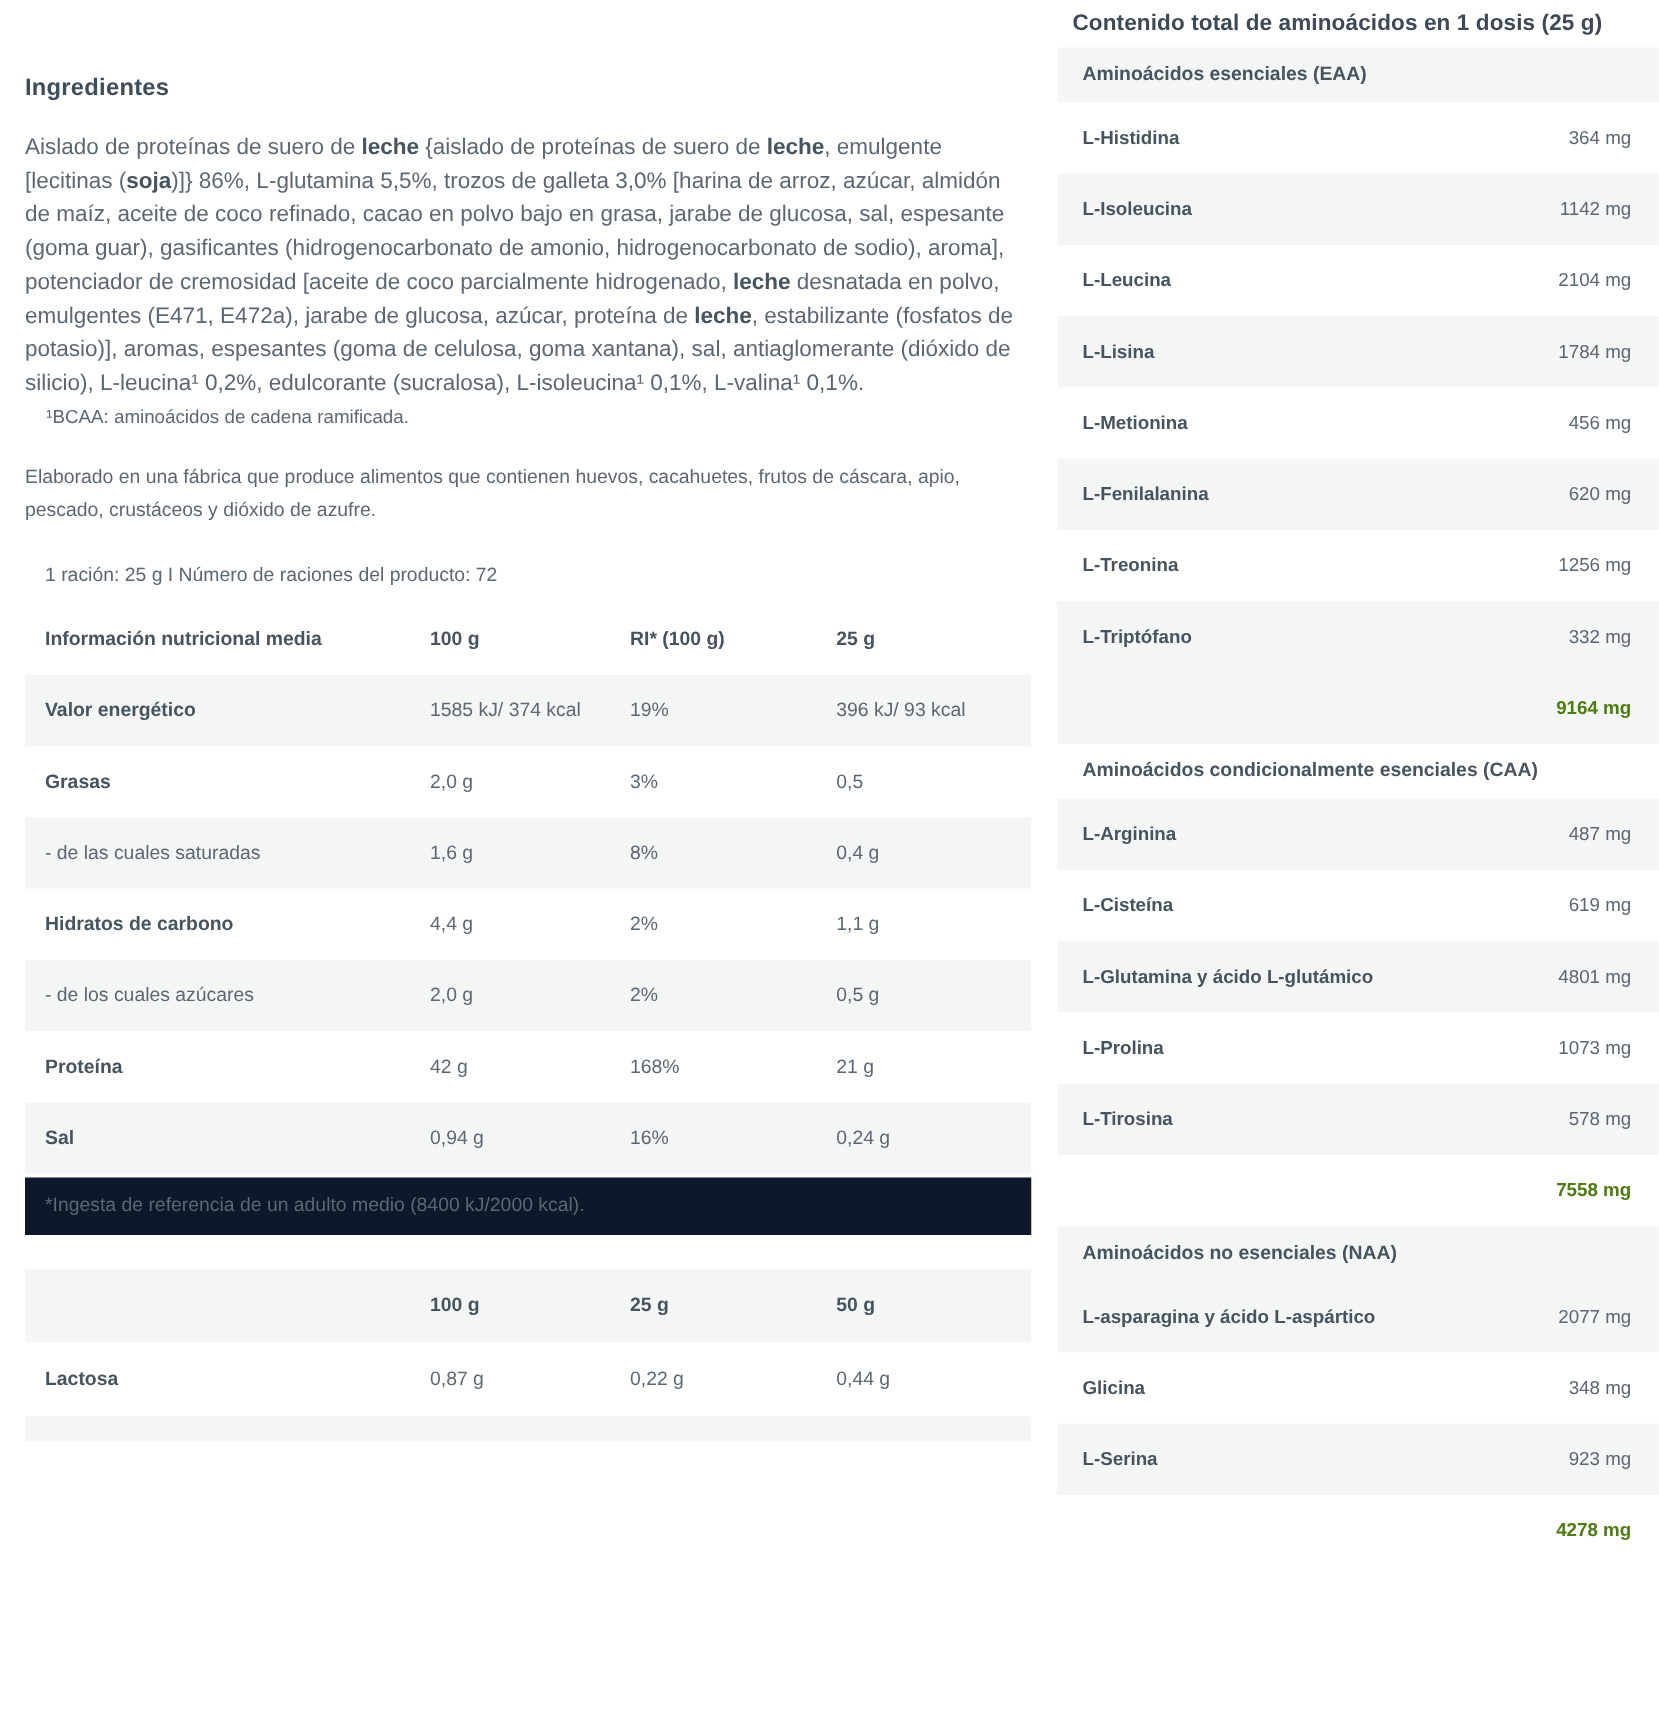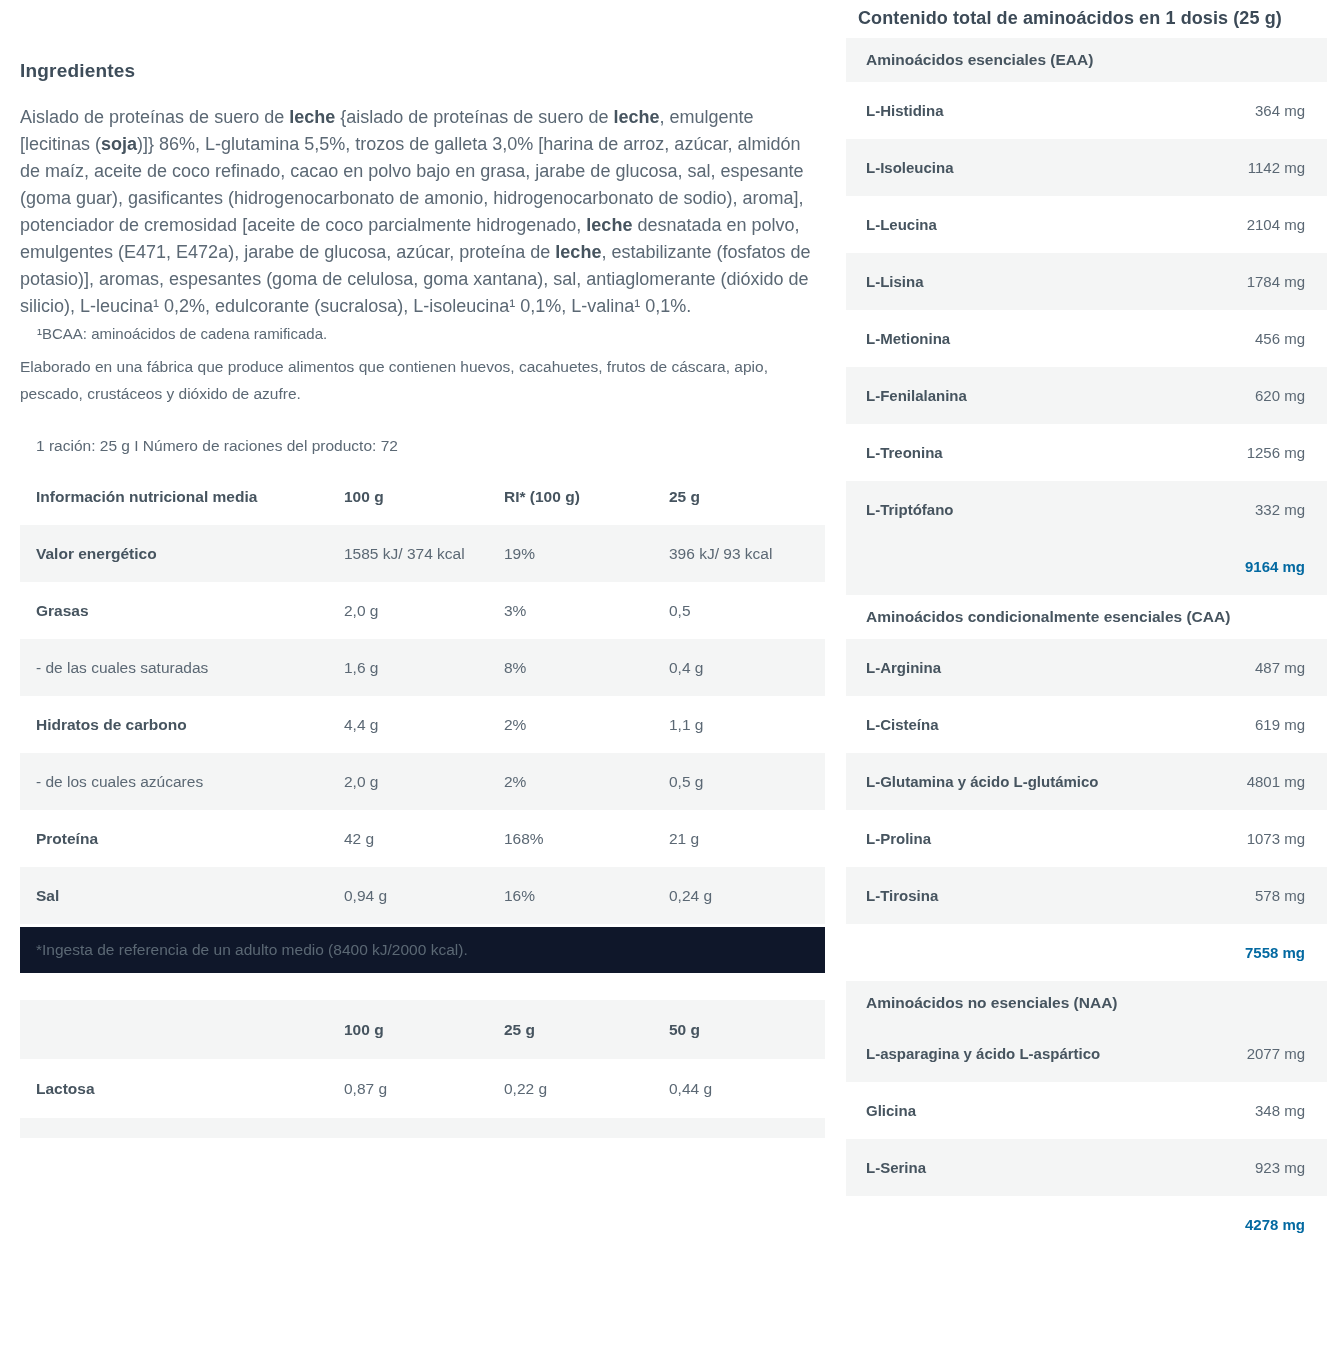--- a/index.html
+++ b/index.html
@@ -21,21 +21,21 @@
   .ingredients-text {
     margin-top: 22px;
     font-size: 18px; line-height: 27px; color: #5b6874;
   }
   .ingredients-text b { color: #46545f; font-weight: bold; }
   .footnote {
     margin-top: 2px;
     font-size: 15px; line-height: 24px; color: #5b6874; margin-left: 17px;
   }
   .allergen {
-    margin-top: 7px;
+    margin-top: 22px;
     font-size: 15.5px; line-height: 27px; color: #5b6874;
   }
   .serving-line {
     margin: 30px 0 13px; padding-left: 16px;
     font-size: 15.5px; color: #5b6874;
   }
   .ntable { width: 805px; }
   .nrow {
     display: flex; align-items: center;
     height: 57px; width: 805px;
@@ -71,21 +71,21 @@
   }
   .arow {
     display: flex; align-items: center; justify-content: space-between;
     height: 57px; width: 481px;
     padding: 0 22px 0 20px;
   }
   .arow .alabel { font-weight: bold; color: #46545f; font-size: 15px; }
   .arow .avalue { color: #5b6874; font-size: 15px; font-weight: normal; }
   .row-header { height: 44px; }
   .row-header .alabel { font-size: 15.5px; }
-  .row-subtotal .avalue { font-weight: bold; color: #0369a1; }
+  .row-subtotal .avalue { font-weight: bold; color: #4d7c0f; }
 </style>
 </head>
 <body>
 
 <section class="left-col">
   <h2 class="ingredients-heading">Ingredientes</h2>
   <p class="ingredients-text"><span>Aislado de proteínas de suero de </span><b>leche</b><span> {aislado de proteínas de suero de </span><b>leche</b><span>, emulgente [lecitinas (</span><b>soja</b><span>)]} 86%, L-glutamina 5,5%, trozos de galleta 3,0% [harina de arroz, azúcar, almidón de maíz, aceite de coco refinado, cacao en polvo bajo en grasa, jarabe de glucosa, sal, espesante (goma guar), gasificantes (hidrogenocarbonato de amonio, hidrogenocarbonato de sodio), aroma], potenciador de cremosidad [aceite de coco parcialmente hidrogenado, </span><b>leche</b><span> desnatada en polvo, emulgentes (E471, E472a), jarabe de glucosa, azúcar, proteína de </span><b>leche</b><span>, estabilizante (fosfatos de potasio)], aromas, espesantes (goma de celulosa, goma xantana), sal, antiaglomerante (dióxido de silicio), L-leucina¹ 0,2%, edulcorante (sucralosa), L-isoleucina¹ 0,1%, L-valina¹ 0,1%.</span></p>
   <p class="footnote">¹BCAA: aminoácidos de cadena ramificada.</p>
   <p class="allergen">Elaborado en una fábrica que produce alimentos que contienen huevos, cacahuetes, frutos de cáscara, apio, pescado, crustáceos y dióxido de azufre.</p>
   <p class="serving-line">1 ración: 25 g I Número de raciones del producto: 72</p>

